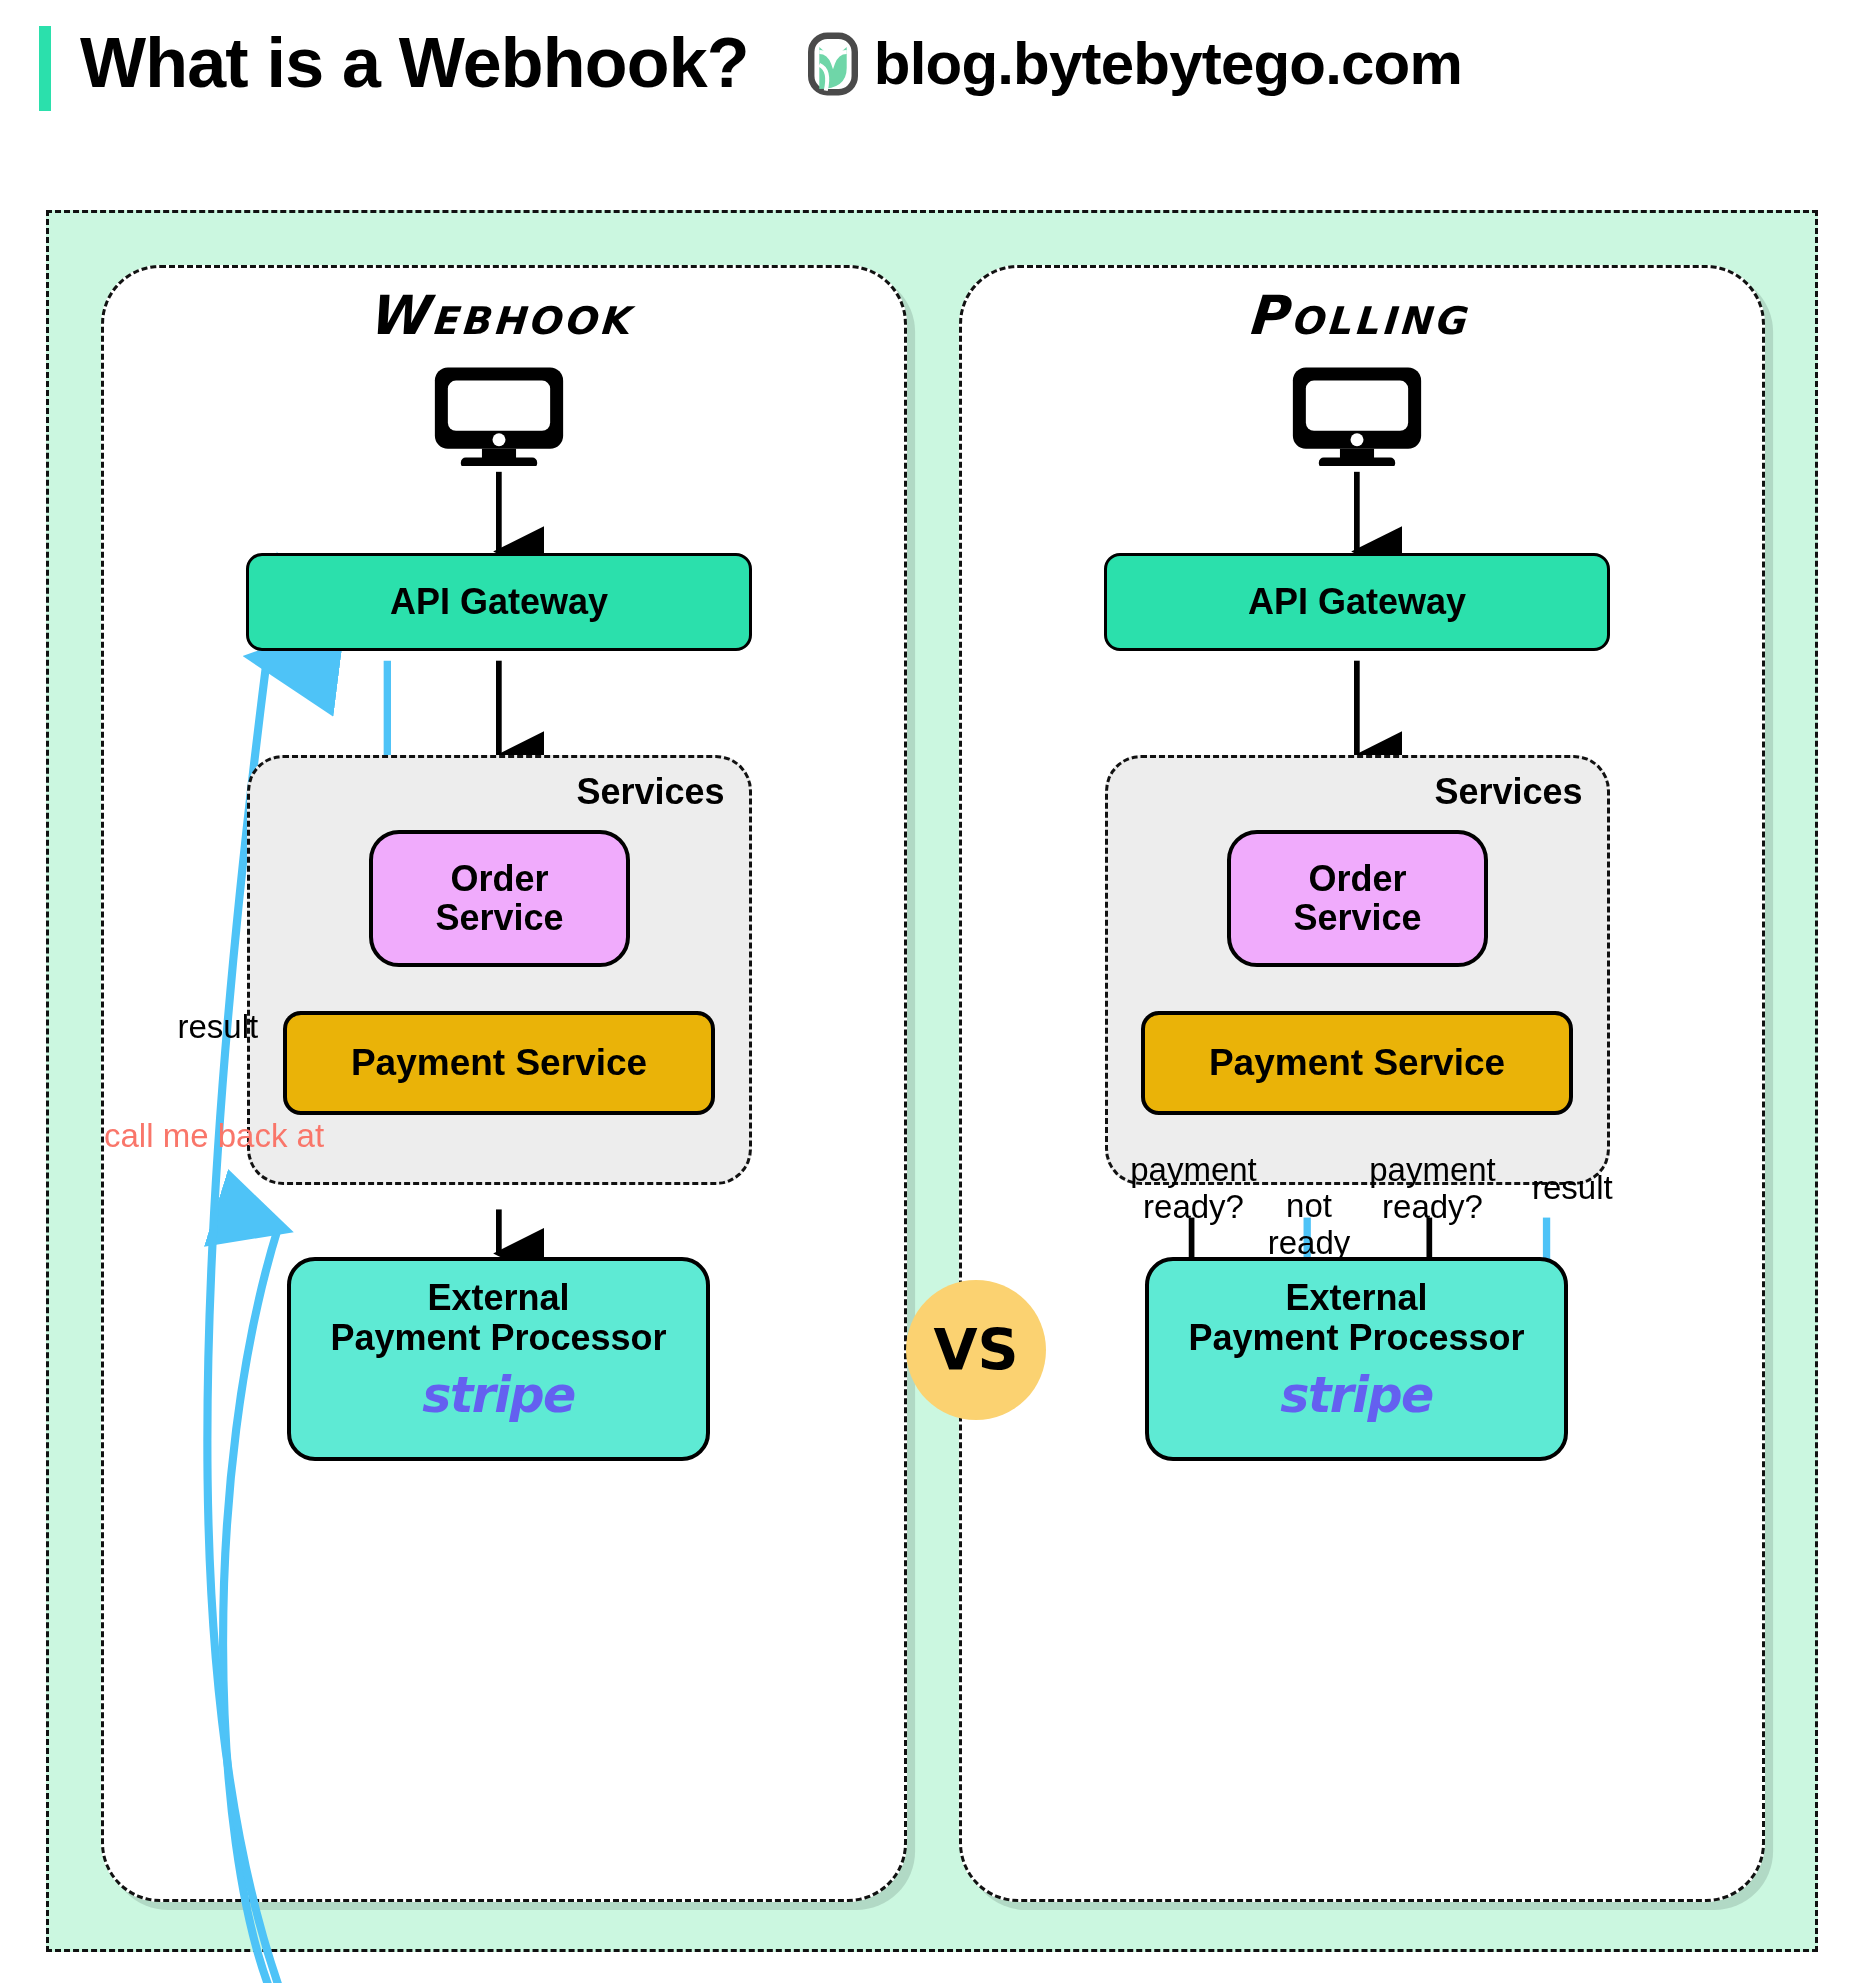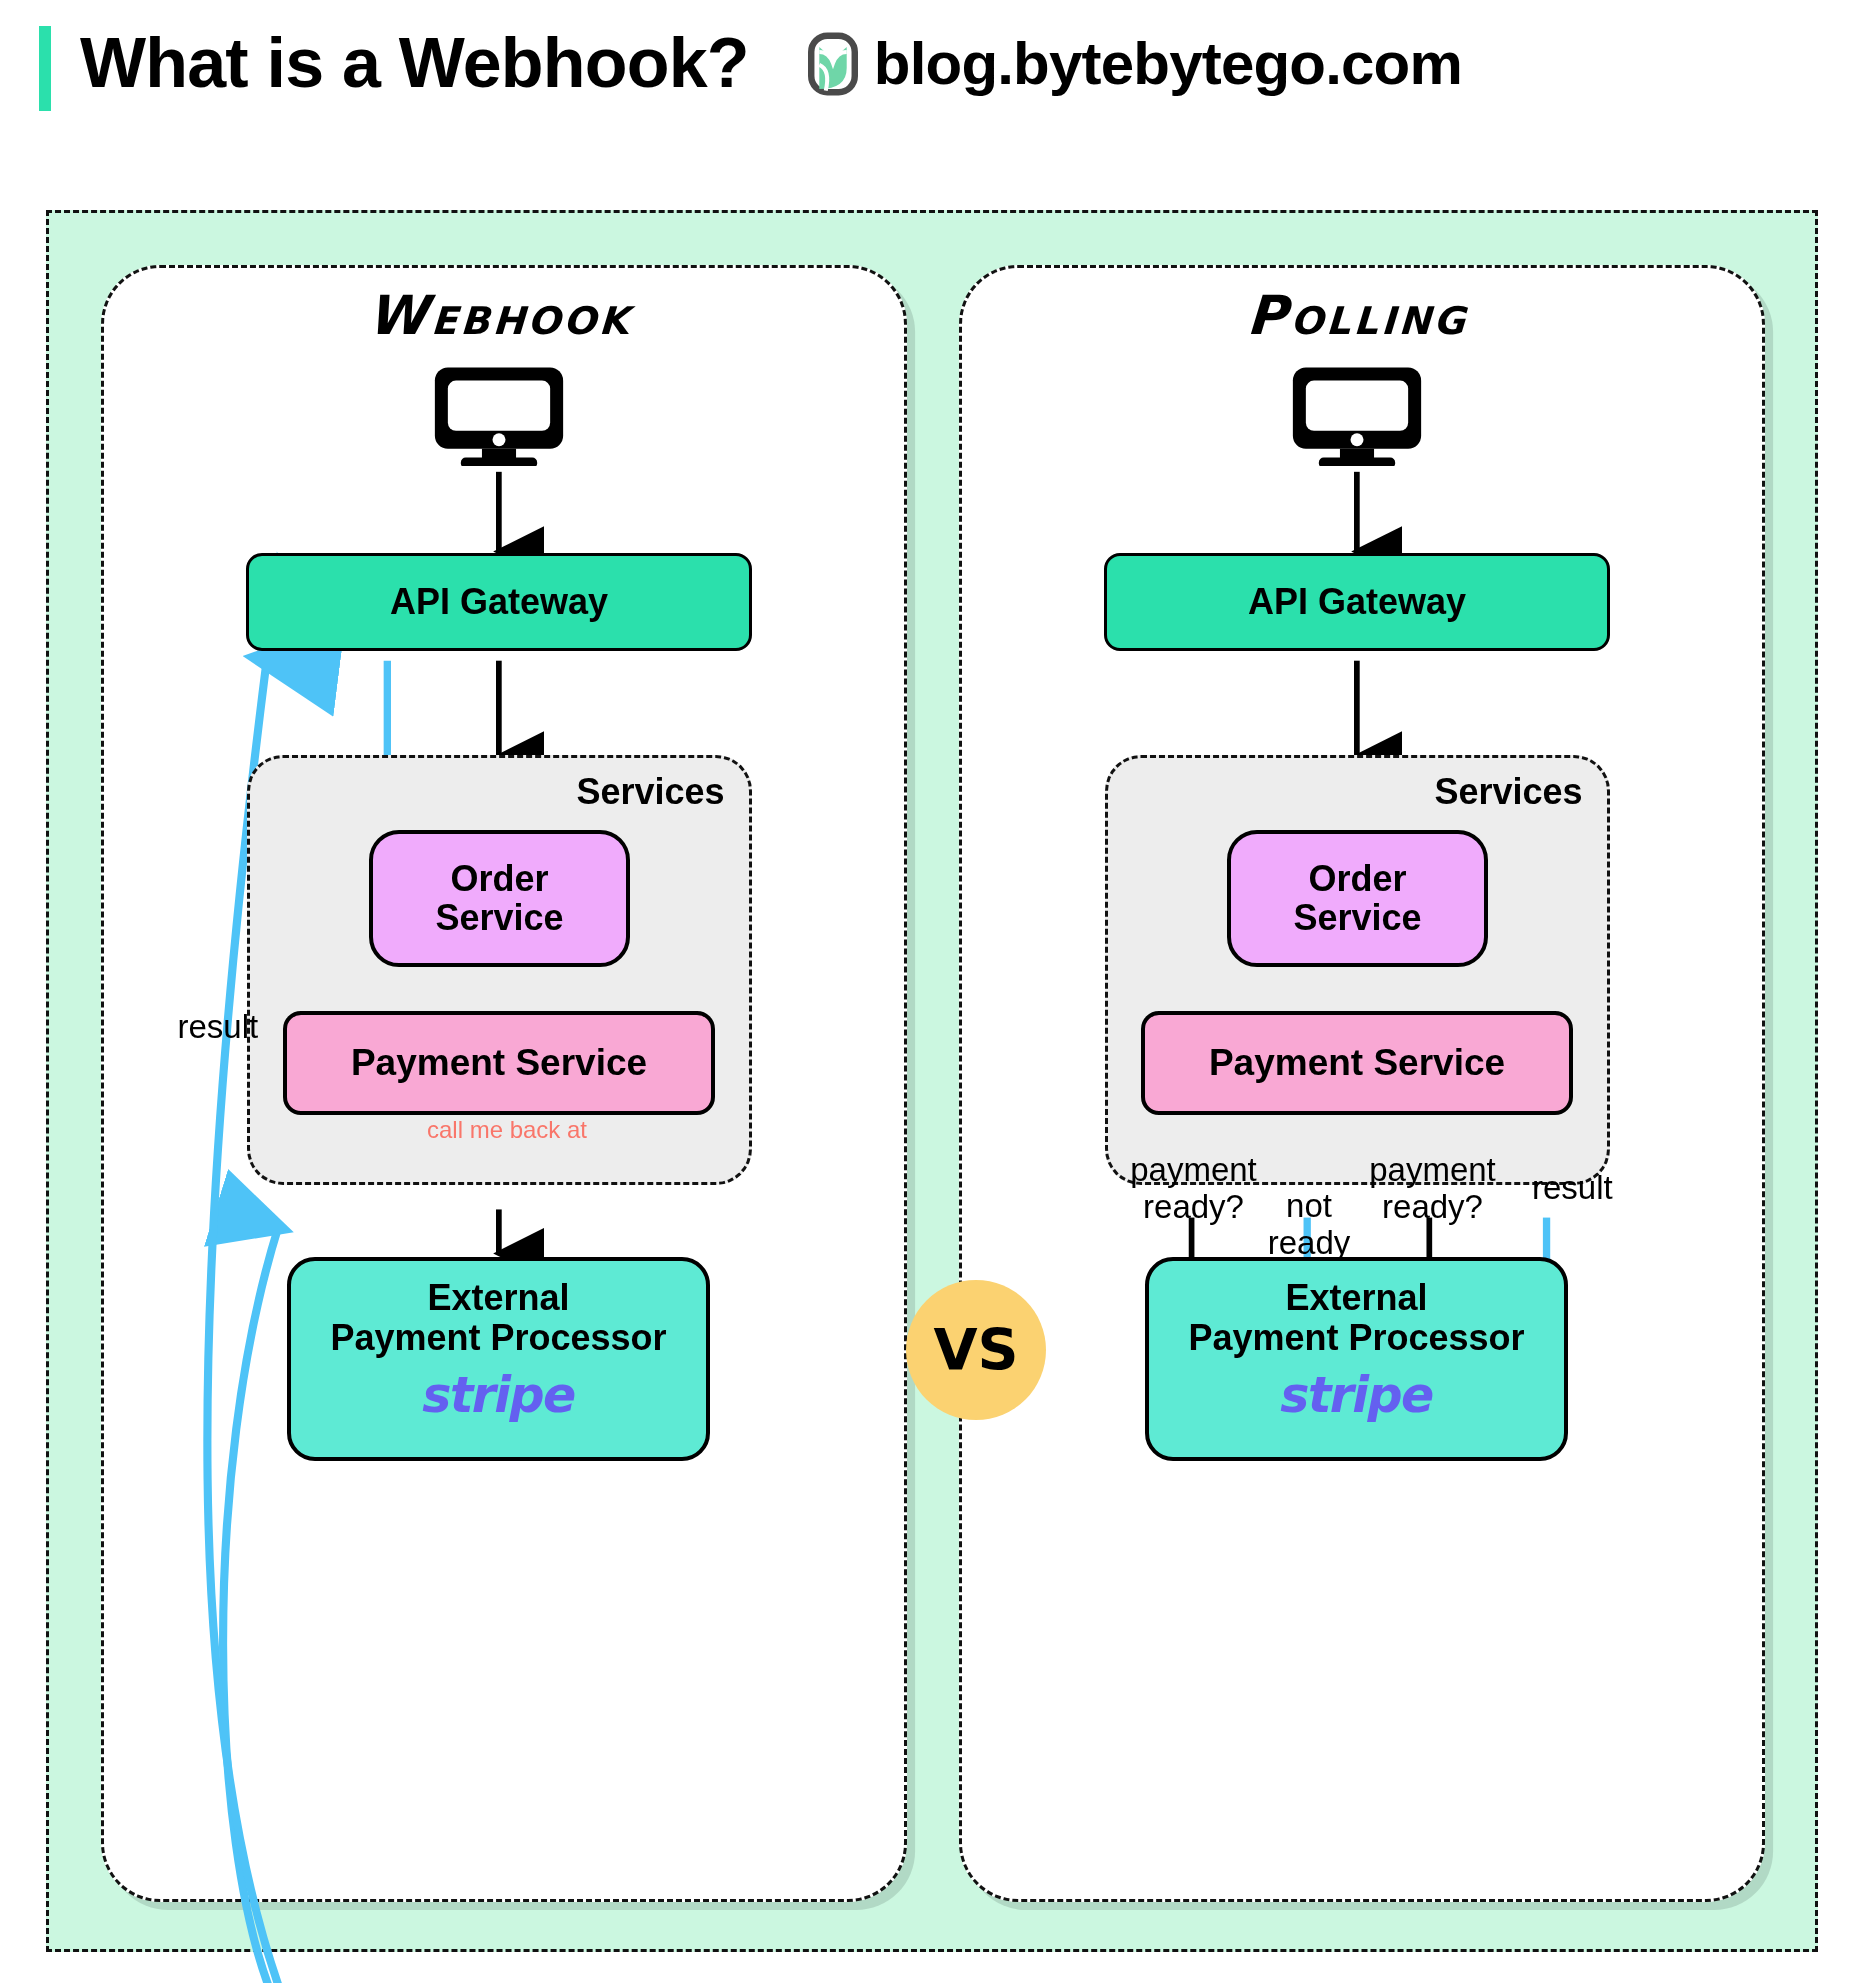--- a/index.html
+++ b/index.html
@@ -69,21 +69,21 @@
   }
   .api-gw {
     background:#2BE0AC; border:3.3px solid #000;
     width:506px; height:98px; font-size:36px;
   }
   .order-svc {
     background:#f0abfc; border:4.1px solid #000; border-radius:30px;
     width:261px; height:137px; font-size:36px;
   }
   .payment-svc {
-    background:#f9a8d4; border:4.1px solid #000; border-radius:18px;
+    background:#eab308; border:4.1px solid #000; border-radius:18px;
     width:432px; height:104px; font-size:37px;
   }
   .processor {
     background:#5eead4; border:4.1px solid #000; border-radius:28px;
     width:423px; height:204px; font-size:36px;
     flex-direction:column; justify-content:flex-start;
     padding-top:18px; gap:1.6px;
   }
   .stripe-word {
     font-size:49px; font-weight:bold; color:#6460F0;
@@ -122,22 +122,22 @@
   
   .conn { position:absolute; left:0; top:0; overflow:visible; pointer-events:none; }
 
   
   .edge-label {
     position:absolute; text-align:center; color:#000;
     font-family:"Liberation Sans", sans-serif;
     font-size:33px; line-height:1.12; white-space:pre-line;
   }
   .callback-label {
-    position:absolute; text-align:center;
-    color:#F9766A; font-size:24px; line-height:1.2;
+    position:absolute; 
+    color:#F9766A; font-size:33px; line-height:1.2;
     font-family:"Liberation Sans", sans-serif; white-space:nowrap;
   }
   #http-label {
     position:absolute; left:88px; top:1707px;
     font-size:39px; font-weight:bold; color:#4EC3F7;
     font-family:"Liberation Sans", sans-serif;
   }
 </style>
 </head>
 <body>

